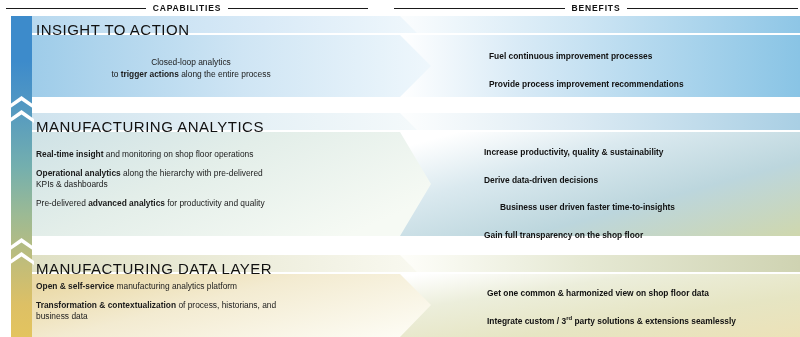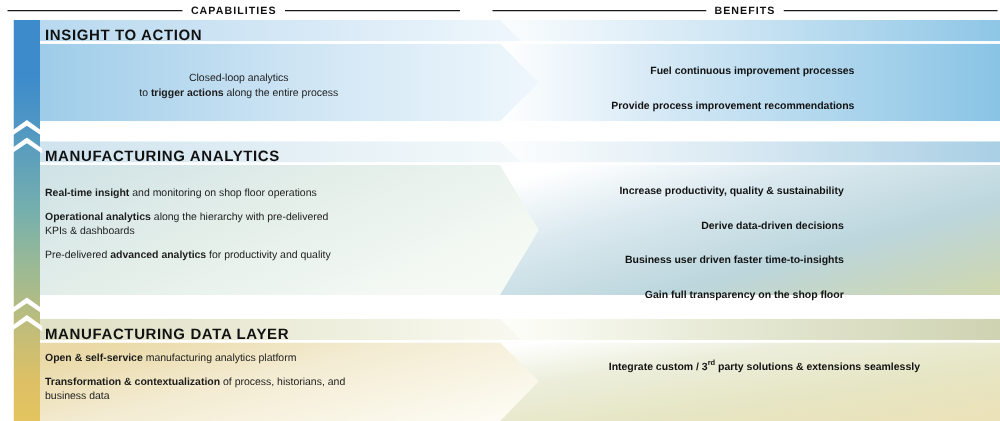--- a/index.html
+++ b/index.html
@@ -86,43 +86,42 @@
   .ben-panel {
     position: absolute;
     z-index: 1;
   }
   .ben-panel svg { display: block; }
 
   
   .title-text {
     position: absolute;
     z-index: 5;
-    font-size: 12px;
-    font-weight: bold;
+    font-size: 15px;
+    font-weight: normal;
     letter-spacing: 0.5px;
     color: #111111;
     white-space: nowrap;
   }
   .body-list {
     position: absolute;
     z-index: 5;
   }
   .body-line {
     font-size: 8.4px;
     line-height: 11.5px;
     color: #1b1b1b;
     margin-bottom: 7px;
   }
   .body-line:last-child { margin-bottom: 0; }
   .body-line b { font-weight: bold; }
 
   .ben-list {
     position: absolute;
     z-index: 5;
-    text-align: right;
   }
   .ben-line {
     font-size: 8.4px;
     font-weight: bold;
     line-height: 11.5px;
     color: #111111;
     white-space: nowrap;
   }
   .ben-line sup {
     font-size: 6px;
@@ -367,16 +366,17 @@
   <div class="body-list" style="left:36px; top:281px; width:300px;">
     <div class="body-line">
       <b>Open &amp; self-service</b> manufacturing analytics platform
     </div>
     <div class="body-line">
       <b>Transformation &amp; contextualization</b> of process, historians, and<br>business data
     </div>
   </div>
 
   <div class="ben-list" style="left:487px; top:288px;">
+    <div class="ben-line" style="margin-bottom:16px;">Get one common &amp; harmonized view on shop floor data</div>
     <div class="ben-line">Integrate custom / 3<sup>rd</sup> party solutions &amp; extensions seamlessly</div>
   </div>
 
 </div>
 
 </body></html>

